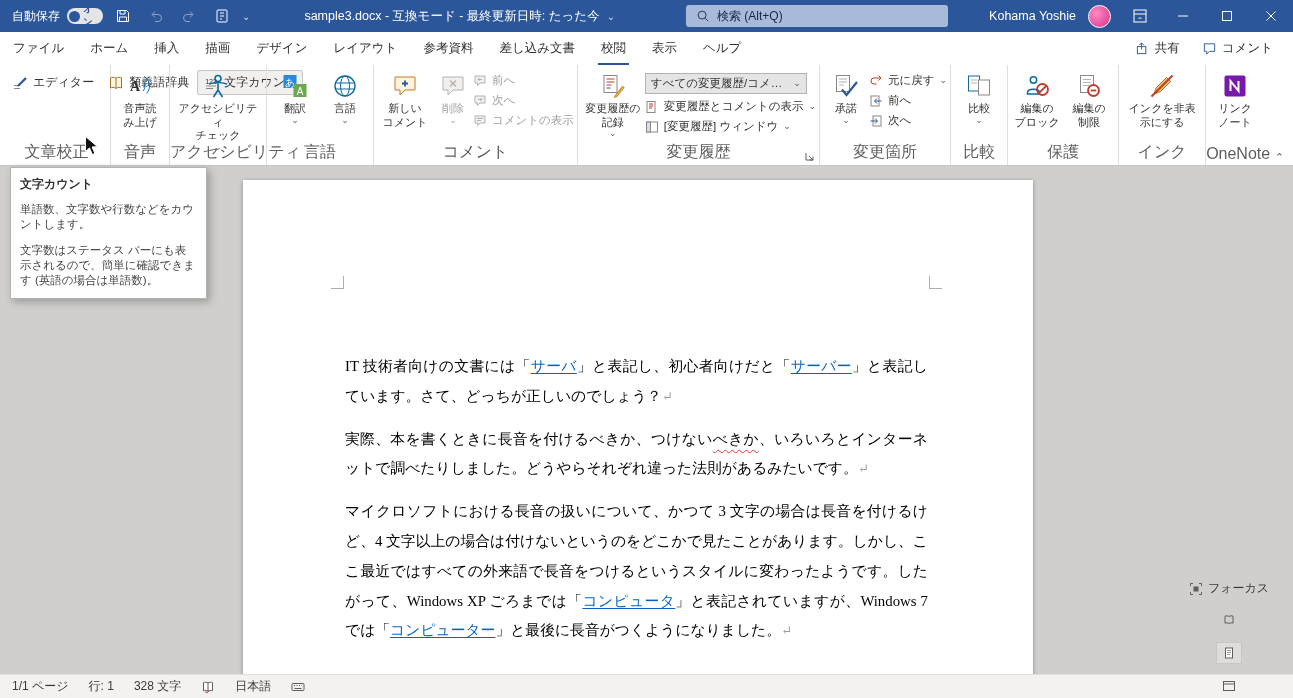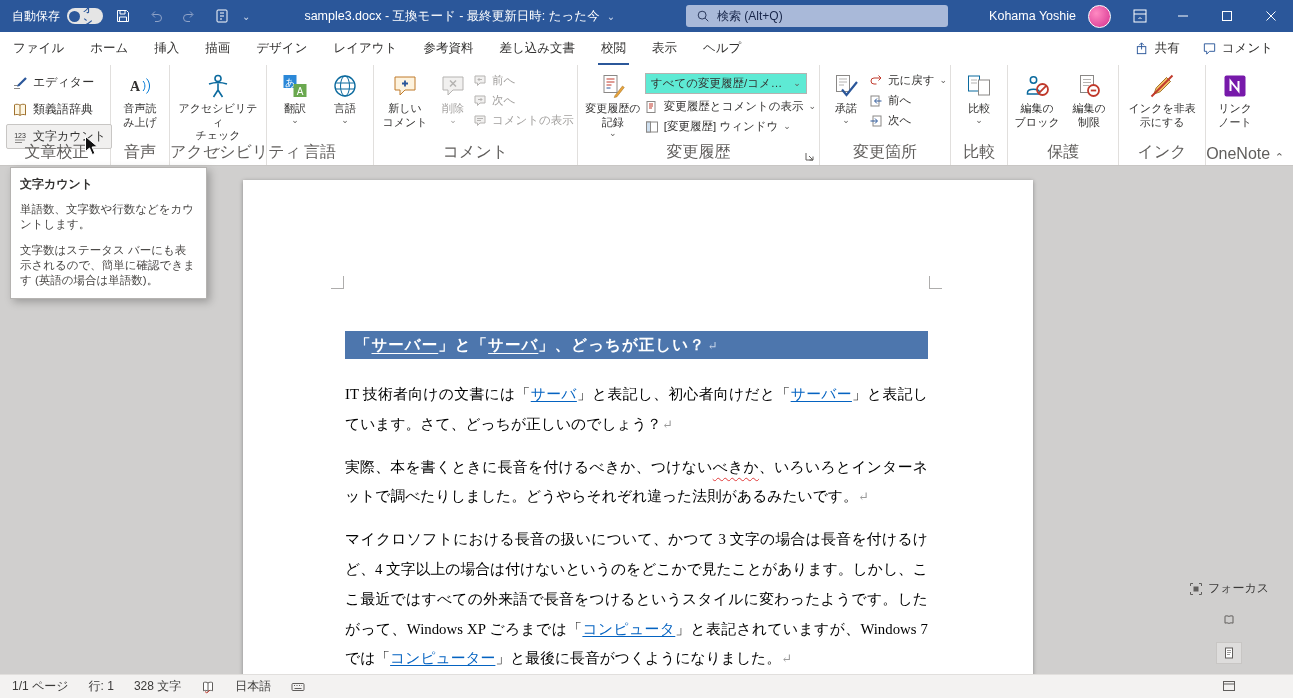--- a/index.html
+++ b/index.html
@@ -33,33 +33,33 @@
   .tab { padding:0 13px; display:flex; align-items:center; position:relative; white-space:nowrap; }
   .tab.active::after { content:""; position:absolute; left:10px; right:10px; bottom:0; height:2.5px; background:#2b579a; }
   .tab-actions { margin-left:auto; display:flex; align-items:center; gap:6px; padding-right:12px; }
   .action-btn { display:flex; align-items:center; gap:5px; padding:3px 8px; white-space:nowrap; }
 
   
   .ribbon { position:absolute; top:65px; left:0; right:0; height:101px; background:#fff;
             border-bottom:1px solid #c8c6c4; display:flex; align-items:stretch; padding-left:3px; z-index:10; }
   .group { position:relative; border-right:1px solid #e1dfdd; padding:2px 3px 15px; display:flex; align-items:flex-start; }
   .glabel { position:absolute; left:0; right:0; bottom:2px; text-align:center; font-size:16px; color:#605e5c; white-space:nowrap; }
-  .vstack { display:flex; flex-direction:column; padding-top:3px; gap:2px; }
+  .vstack { display:flex; flex-direction:row; padding-top:3px; gap:2px; }
   .sbtn { display:flex; align-items:center; gap:5px; padding:3px 5px; font-size:12px; color:#323130;
           white-space:nowrap; border:1px solid transparent; border-radius:2px; }
   .sbtn.hovered { background:#f1f0ef; border-color:#c8c6c4; }
   .bbtn { display:flex; flex-direction:column; align-items:center; padding:3px 3px 0; font-size:11px;
           color:#323130; text-align:center; }
   .bbtn .ic { height:32px; display:flex; align-items:center; justify-content:center; }
   .bbtn .lbl { white-space:pre-line; line-height:13.5px; }
   .chev { font-size:9px; color:#605e5c; line-height:9px; }
   .disabled, .disabled .lbl, .disabled .chev { color:#a19f9d !important; }
   .tstack { display:flex; flex-direction:column; gap:5px; padding-top:6px; }
   .trow { display:flex; align-items:center; gap:5px; font-size:11.5px; color:#323130; white-space:nowrap; }
-  .combo { width:162px; height:21px; border:1px solid #b5b3b1; background:#5eead4; display:flex;
+  .combo { width:162px; height:21px; border:1px solid #b5b3b1; background:#e5e5e5; display:flex;
            align-items:center; justify-content:space-between; padding:0 5px; font-size:11.5px; color:#323130; }
   .launcher { position:absolute; right:4px; bottom:3px; }
   .collapse { position:absolute; right:9px; bottom:1px; font-size:11px; color:#605e5c; }
 
   
   .tooltip { position:absolute; left:10px; top:167px; width:197px; background:#fff;
              border:1px solid #b5b3b1; box-shadow:3px 3px 8px rgba(0,0,0,.25);
              padding:8px 9px; z-index:40; font-size:11.5px; color:#484644; }
   .tooltip .tt-title { font-size:12px; color:#323130; font-weight:bold; margin-bottom:9px; }
   .tooltip p { margin:0 0 11px; line-height:15px; }
@@ -504,23 +504,20 @@
   <p>単語数、文字数や行数などをカウントします。</p>
   <p>文字数はステータス バーにも表示されるので、簡単に確認できます (英語の場合は単語数)。</p>
 </div>
 
 <div class="docarea">
   <div class="page">
     <div class="crop-tl"></div>
     <div class="crop-tr"></div>
     <div class="content">
 
-      <div class="h-bar">
-        <span>「</span><span class="u">サーバー</span><span>」と「</span><span class="u">サーバ</span><span>」、どっちが正しい？</span><span class="h-mark">↵</span>
-      </div>
 
       <div class="body-text">
         <p><span>IT 技術者向けの文書には「</span><span class="doc-link">サーバ</span><span>」と表記し、初心者向けだと「</span><span class="doc-link">サーバー</span><span>」と表記しています。さて、どっちが正しいのでしょう？</span><span class="pmark">↵</span></p>
 
         <p><span>実際、本を書くときに長音を付けるべきか、つけない</span><span class="wavy">べきか</span><span>、いろいろとインターネットで調べたりしました。どうやらそれぞれ違った法則があるみたいです。</span><span class="pmark">↵</span></p>
 
         <p><span>マイクロソフトにおける長音の扱いについて、かつて 3 文字の場合は長音を付けるけど、4 文字以上の場合は付けないというのをどこかで見たことがあります。しかし、ここ最近ではすべての外来語で長音をつけるというスタイルに変わったようです。したがって、Windows XP ごろまでは「</span><span class="doc-link">コンピュータ</span><span>」と表記されていますが、Windows 7 では「</span><span class="doc-link">コンピューター</span><span>」と最後に長音がつくようになりました。</span><span class="pmark">↵</span></p>
       </div>
 
     </div>

